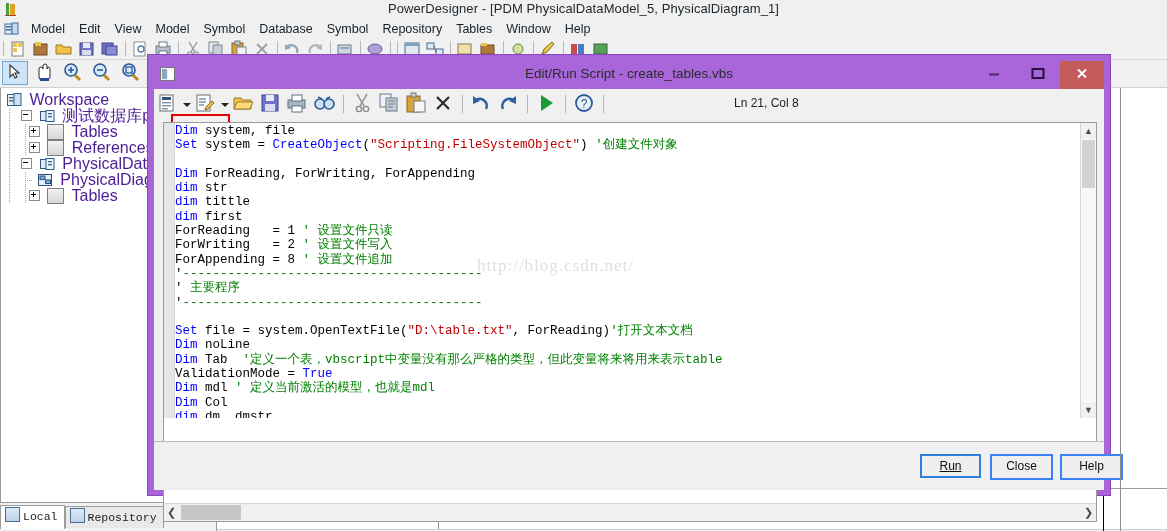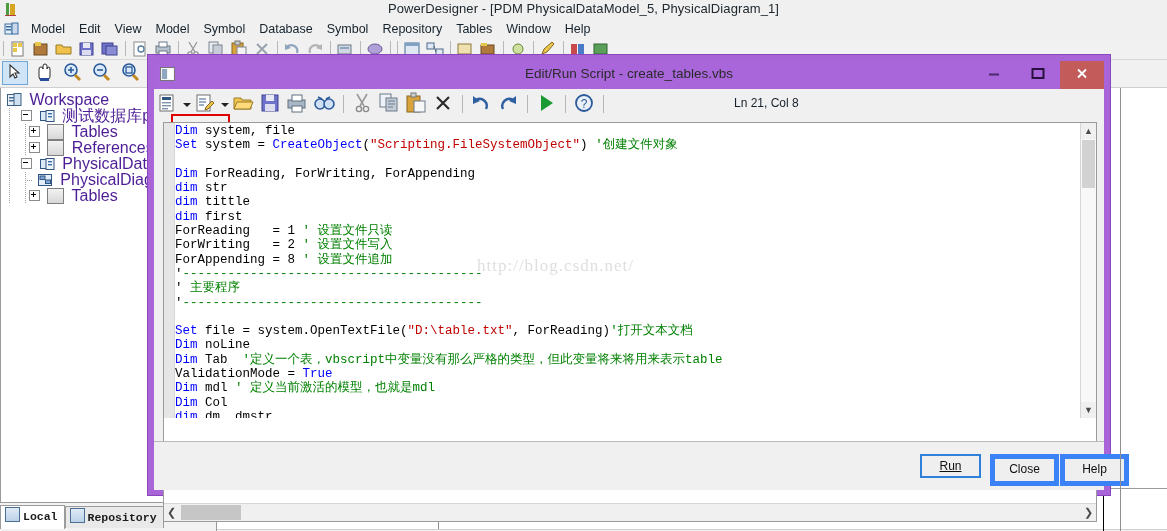--- a/index.html
+++ b/index.html
@@ -104,21 +104,21 @@
 
   
   #browser-tabs{
     left:0;top:503px;width:216px;height:28px;background:#f2f2f2;
     border-right:1px solid #9b9b9b;
   }
   .btab{
     position:relative;float:left;height:20px;margin-top:3px;
     border:1px solid #9b9b9b;border-bottom:none;background:#e9e9e9;
     padding:1px 6px 0 4px;font-size:11.5px;font-family:"Liberation Mono", monospace;
-    line-height:19px;cursor:default;font-weight:bold;
+    line-height:19px;cursor:default;
   }
   .btab.active{background:#ffffff;height:22px;margin-top:2px;}
   .btab .tico{display:inline-block;width:13px;height:13px;vertical-align:-2px;margin-right:3px;
     background:linear-gradient(#dfeaf6,#bcd2e8);border:1px solid #4b6f93;}
 
   
   #canvas-area{
     left:217px;top:88px;width:950px;height:443px;background:#ffffff;
   }
   #canvas-inner{
@@ -220,21 +220,21 @@
   #hscroll .hthumb{position:absolute;left:17px;top:1px;width:60px;height:15px;background:#c6c6c6;}
   #hscroll .harr{position:absolute;top:1px;width:15px;height:15px;text-align:center;line-height:15px;font-size:11px;color:#4a4a4a;}
 
   
   #dlg-footer{
     position:absolute;left:0;top:352px;width:950px;height:48px;
     border-top:1px solid #b9b9b9;background:#f0f0f0;
   }
   .dbtn{
     position:absolute;top:12px;width:59px;height:22px;
-    background:#efefef;border:5px solid #3b82f6;
+    background:#efefef;border:2px solid #3b82f6;
     font-size:12px;color:#101010;font-family:"Liberation Sans",sans-serif;
     text-align:center;line-height:20px;cursor:default;
   }
   .dbtn.def{border:2px solid #2f80d8;width:57px;height:20px;}
   .dbtn u{text-decoration:underline;}
   #btn-run{left:766px;}
   #btn-close2{left:836px;}
   #btn-help{left:906px;}
 
   

